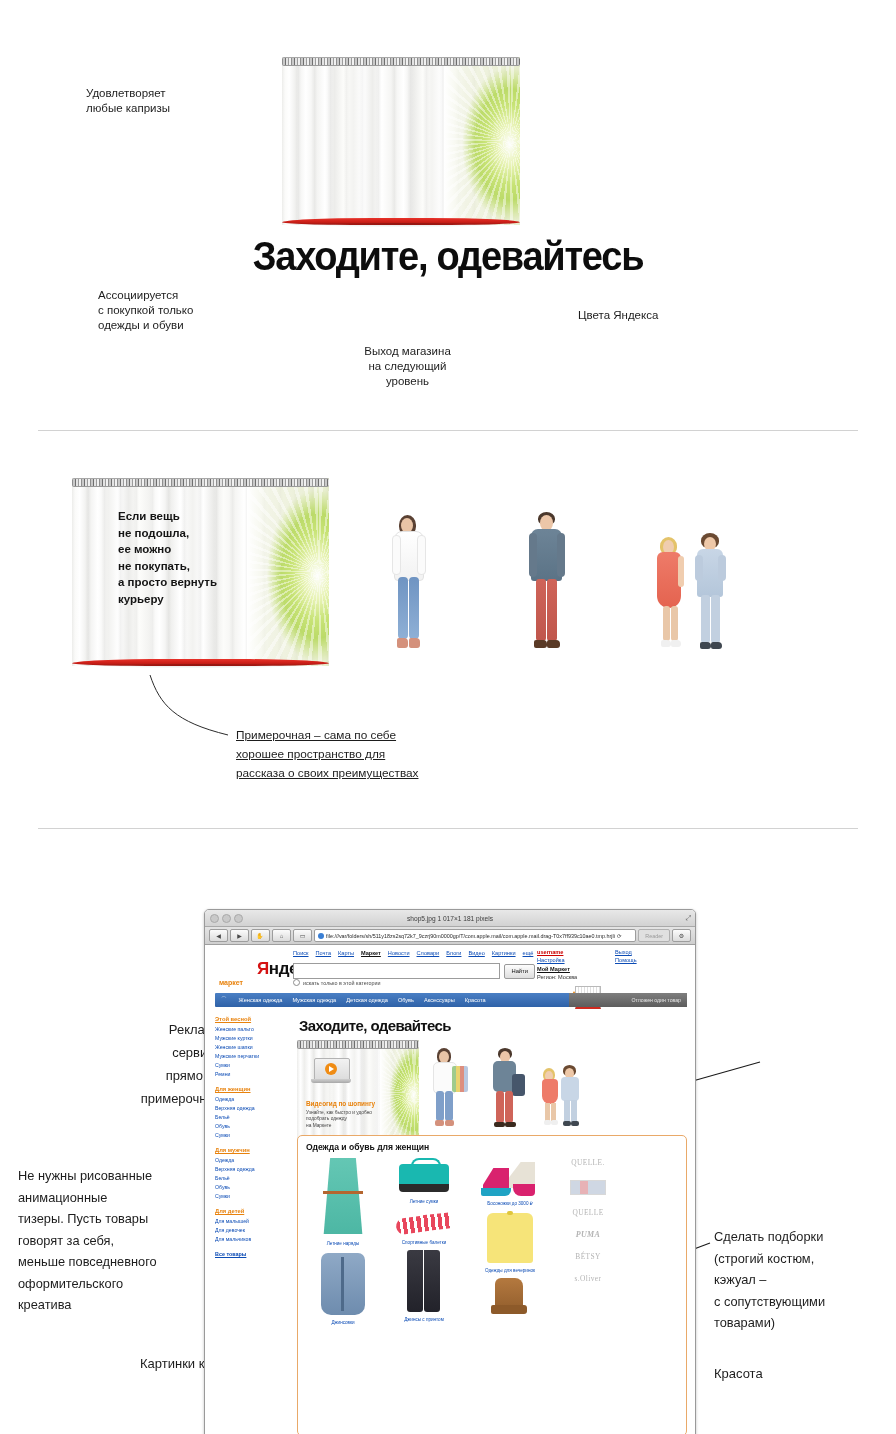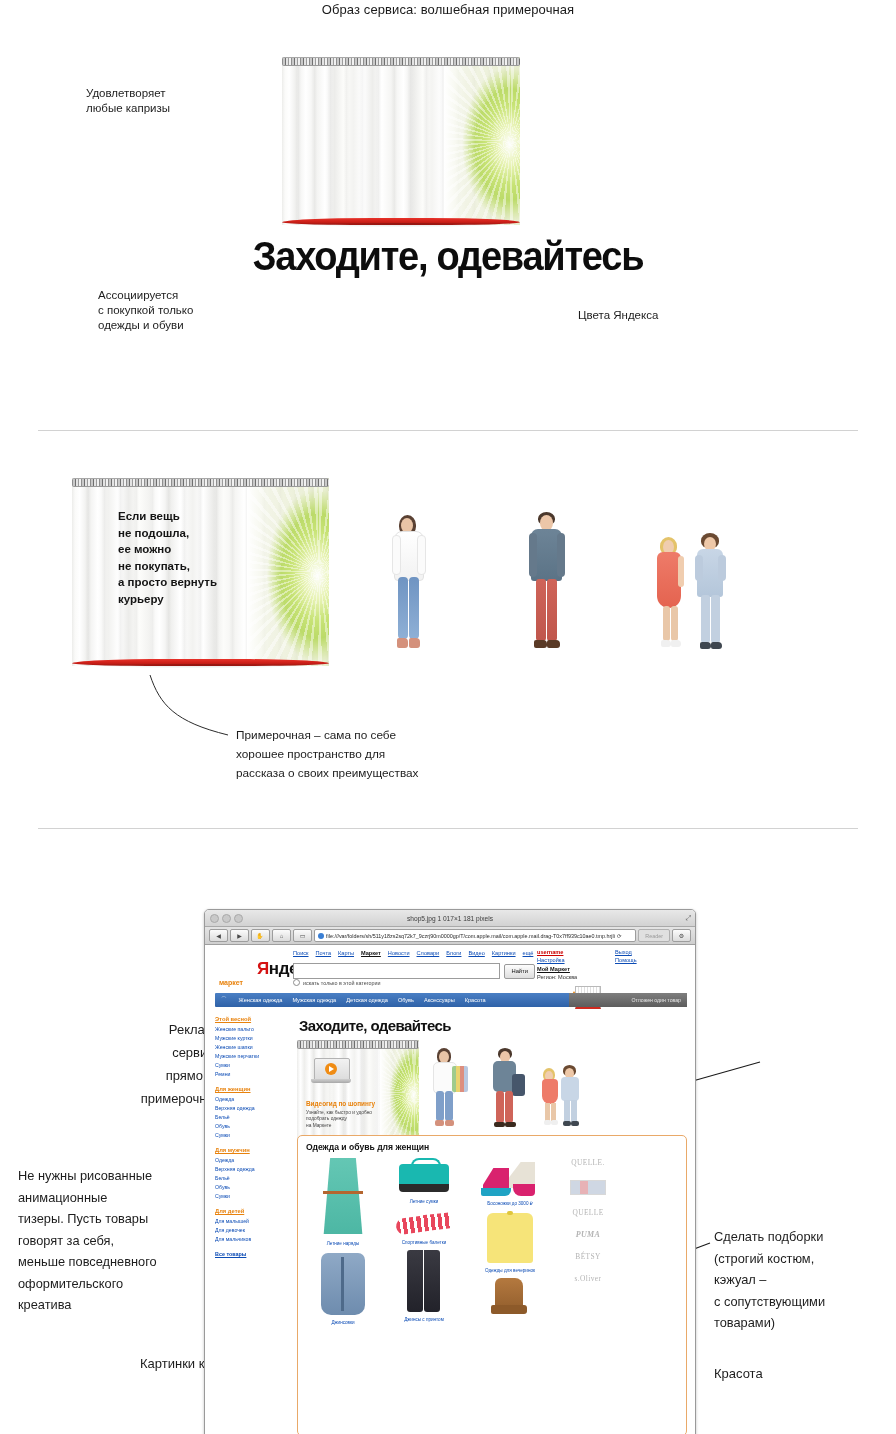--- a/index.html
+++ b/index.html
@@ -112,21 +112,21 @@
   }
 
   
   #slide2-curtain{left:72px;top:478px;width:257px;height:188px;}
   #slide2-curtain-shadow{left:76px;top:664px;width:250px;}
   #slide2-curtain-text{
     left:118px;top:508px;width:180px;
     font-size:11.5px;line-height:16.5px;color:#141414;
     white-space:pre-line;z-index:4;font-weight:600;
   }
-  #slide2-callout-text{left:236px;top:726px;width:240px;line-height:19px;font-size:11.8px;}
+  #slide2-callout-text{left:236px;top:726px;width:240px;line-height:19px;font-size:11.8px;text-decoration:underline;}
 
   
   .model{position:absolute;}
   .m-head{position:absolute;border-radius:50%;}
   .m-hair{position:absolute;border-radius:50% 50% 42% 42%;}
   .m-torso{position:absolute;}
   .m-legL,.m-legR{position:absolute;}
   .m-shoe{position:absolute;border-radius:2px 4px 3px 2px;}
   .m-armL,.m-armR{position:absolute;}
 
@@ -329,38 +329,40 @@
   .brand.puma{font-style:italic;font-weight:bold;font-size:8px;color:#b4b4b4;}
 
   
   svg.leader{position:absolute;left:0;top:0;width:896px;height:1434px;pointer-events:none;overflow:visible;}
 </style>
 </head>
 <body>
 
 <div class="page">
 
-  <div class="abs note c" id="slide1-title">Образ сервиса: волшебная примерочная</div>
 
   <div class="curtain" id="slide1-curtain">
     <div class="pleats"></div>
     <div class="glow"></div>
     <div class="rail"></div>
     <div class="hem"></div>
   </div>
   <div class="curtain-shadow" id="slide1-curtain-shadow"></div>
 
   <div class="abs" id="slide1-headline">Заходите, одевайтесь</div>
 
   <div class="abs note l" style="left:86px;top:86px;width:170px;">Удовлетворяет
 любые капризы</div>
   <div class="abs note l" style="left:98px;top:288px;width:190px;">Ассоциируется
 с покупкой только
 одежды и обуви</div>
   <div class="abs note l" style="left:578px;top:308px;width:180px;">Цвета Яндекса</div>
+  <div class="abs note c" style="left:330px;top:344px;width:155px;">Выход магазина
+на следующий
+уровень</div>
 
   <div class="divider" style="top:430px;"></div>
 
   <div class="curtain" id="slide2-curtain">
     <div class="pleats"></div>
     <div class="glow"></div>
     <div class="rail"></div>
     <div class="hem"></div>
   </div>
   <div class="curtain-shadow" id="slide2-curtain-shadow"></div>

